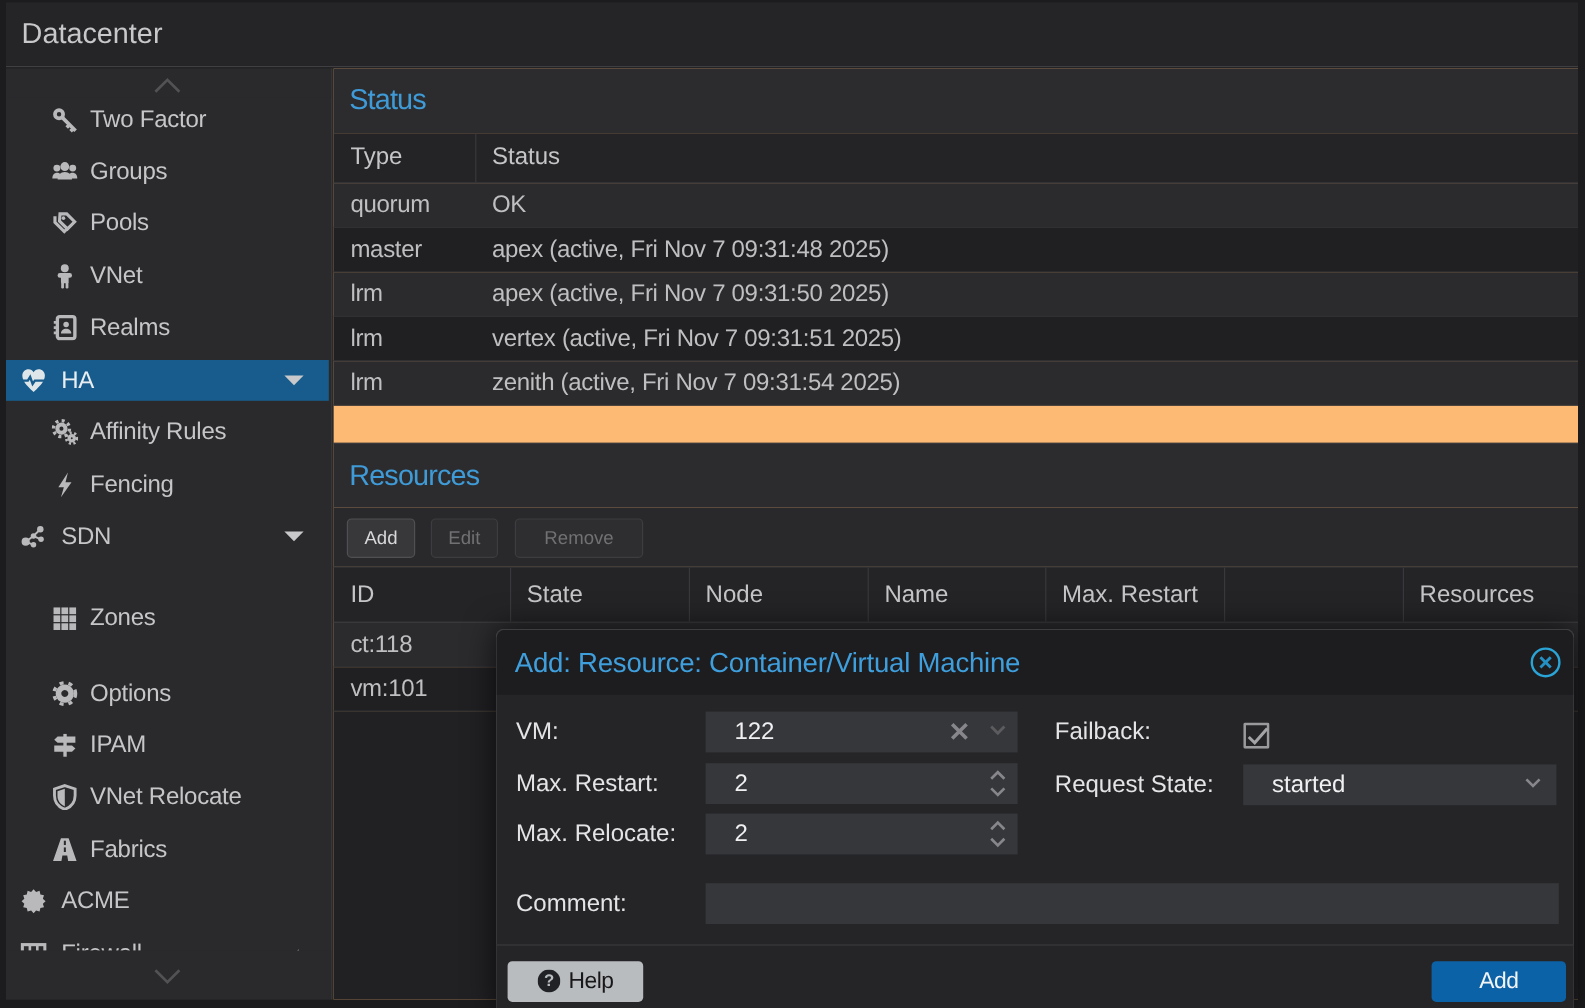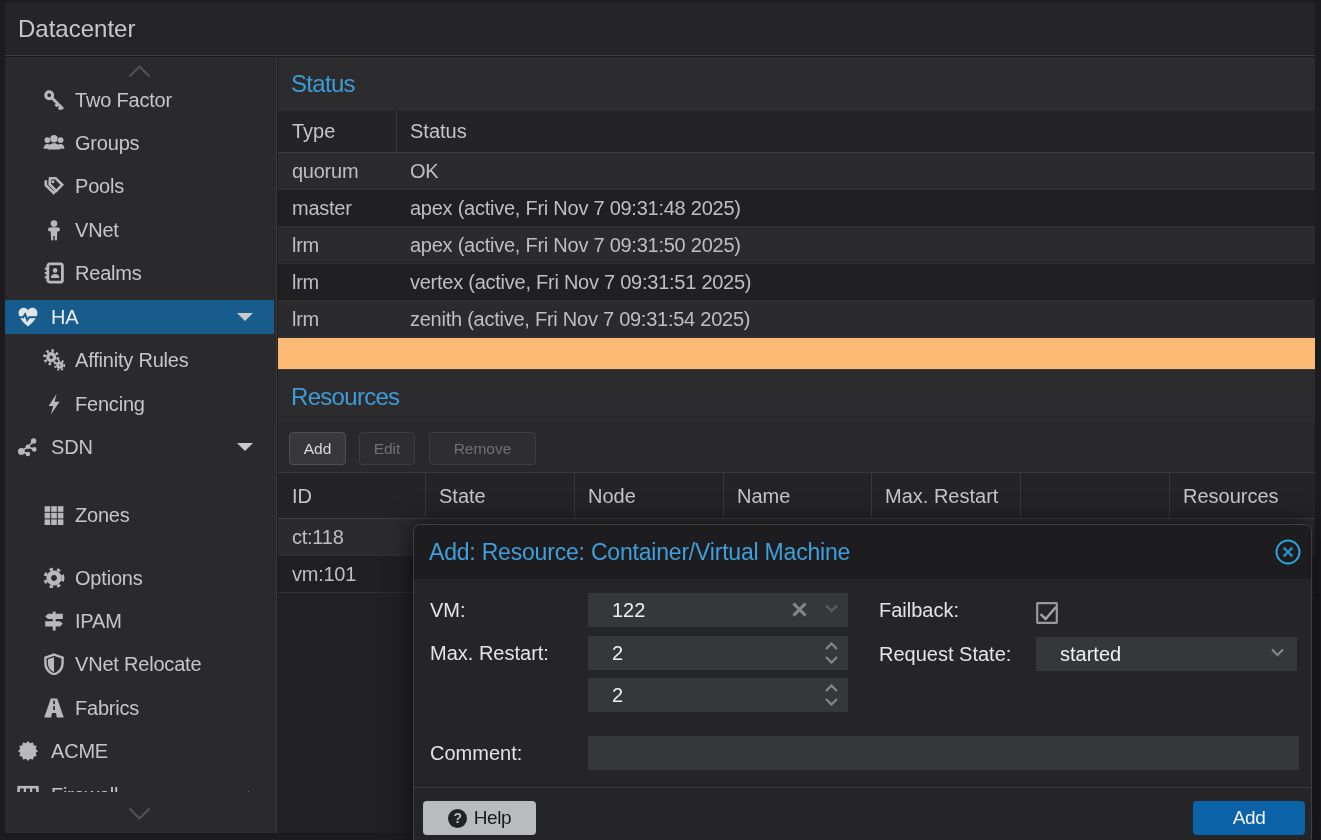--- a/index.html
+++ b/index.html
@@ -314,20 +314,21 @@
           <path d="M2 16 L7.5 21.5 L13 16" fill="none" stroke="#87878b" stroke-width="2.2"></path>
         </svg>
     </div>
     <div class="mlabel" style="left:465px; top:112px;">Request State:</div>
     <div class="mfield" style="left:622px; top:112px; width:261px;">started
       <svg style="position:absolute; right:12px; top:10px;" width="15" height="12" viewBox="0 0 15 12">
           <path d="M2 2.5 L7.5 8 L13 2.5" fill="none" stroke="#87878b" stroke-width="2.2"></path>
         </svg>
     </div>
 
+    <div class="mlabel" style="left:16px; top:153px;">Max. Relocate:</div>
     <div class="mfield" style="left:174px; top:153px; width:260px;">2
       <svg style="position:absolute; right:9px; top:5px;" width="15" height="24" viewBox="0 0 15 24">
           <path d="M2 8 L7.5 2.5 L13 8" fill="none" stroke="#87878b" stroke-width="2.2"></path>
           <path d="M2 16 L7.5 21.5 L13 16" fill="none" stroke="#87878b" stroke-width="2.2"></path>
         </svg>
     </div>
 
     <div class="mlabel" style="left:16px; top:211px;">Comment:</div>
     <div class="mfield" style="left:174px; top:211px; width:711px;"></div>
 

